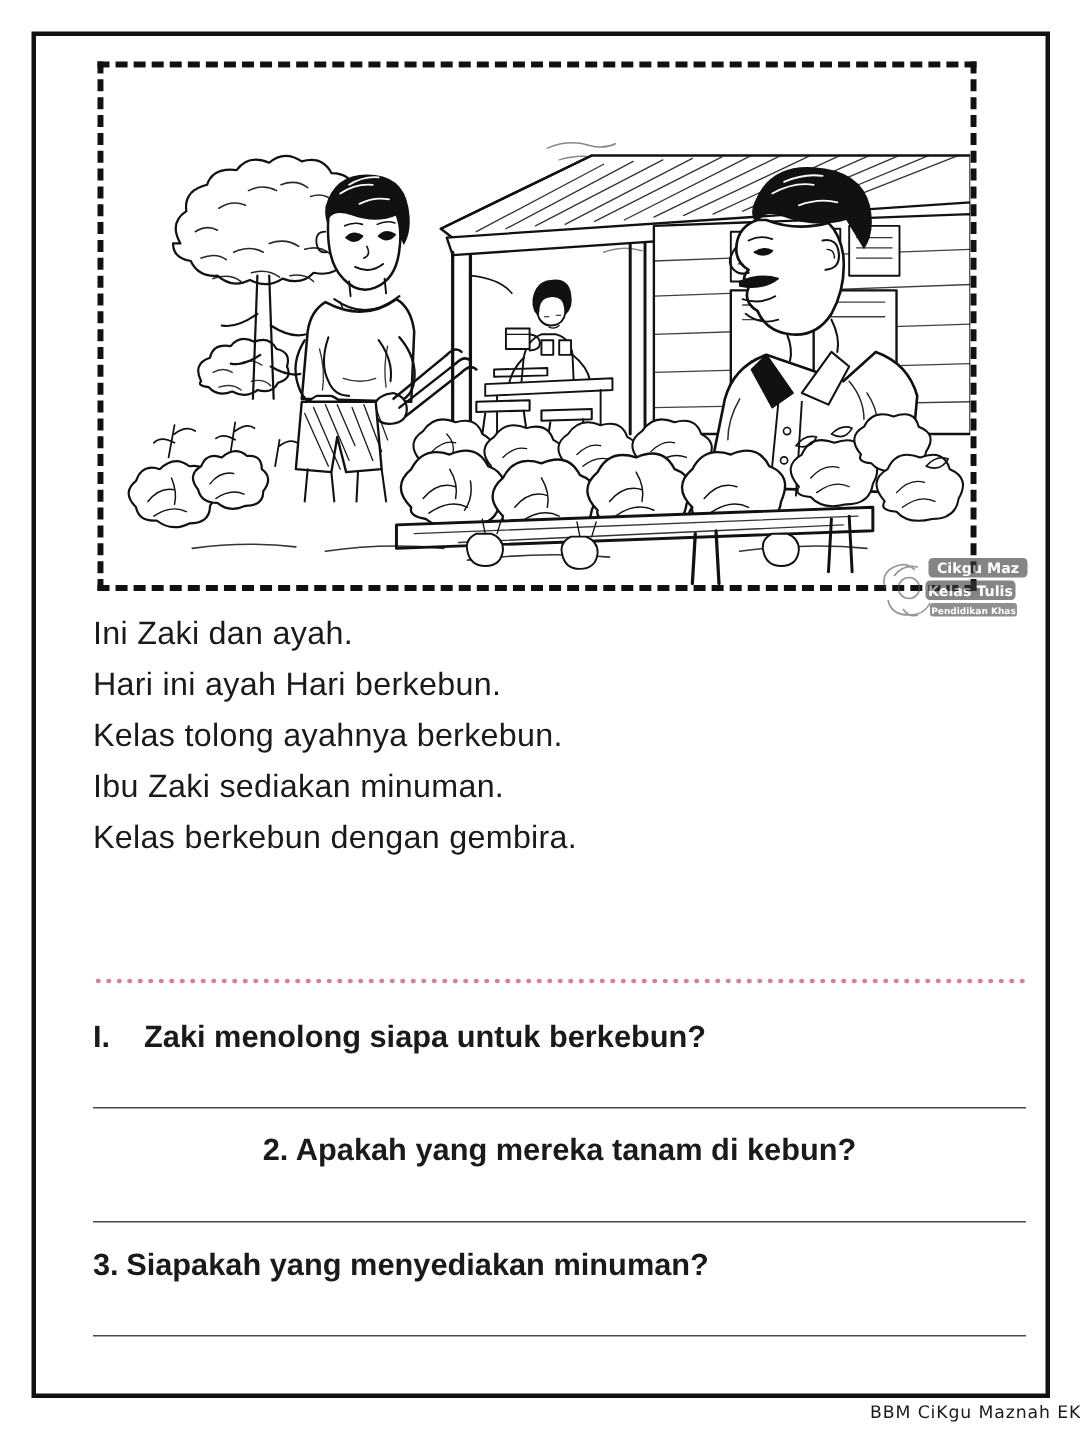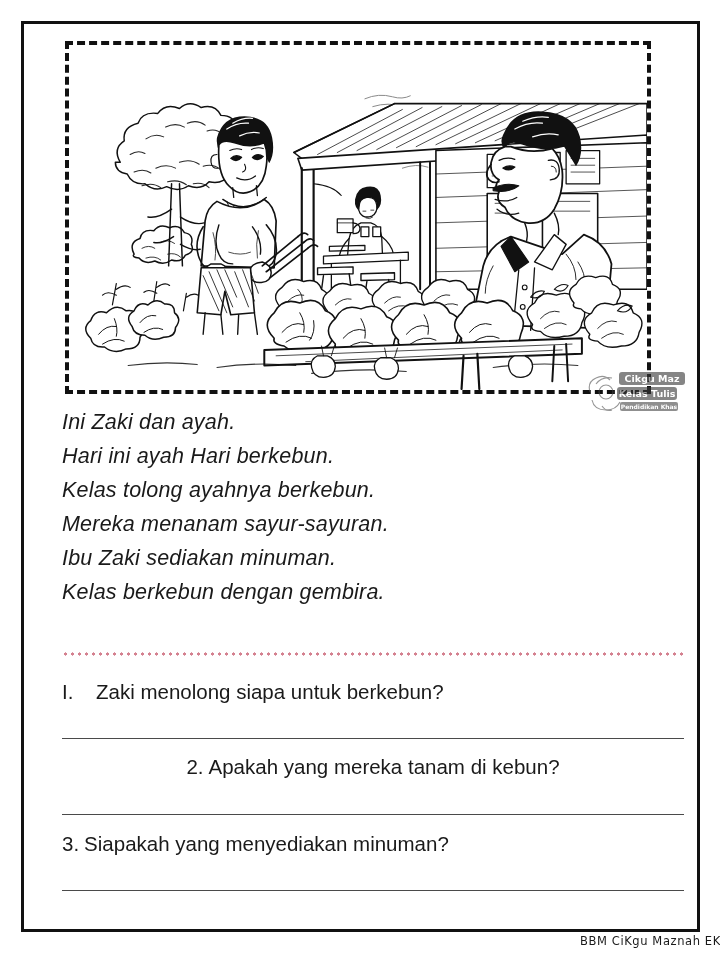--- a/index.html
+++ b/index.html
@@ -64,21 +64,20 @@
     left: 62px;
     top: 405px;
     width: 600px;
   }
   .passage-line {
     font-size: 21.5px;
     line-height: 34px;
     letter-spacing: 0.2px;
     color: #1a1a1a;
     white-space: nowrap;
-    font-style: italic;
   }
 
   
   #divider {
     position: absolute;
     left: 62px;
     top: 652px;
     width: 622px;
     height: 4px;
     background-image: radial-gradient(circle, #d4808f 0px, #d4808f 1.4px, rgba(255,255,255,0) 1.8px);
@@ -88,20 +87,21 @@
   }
 
   
   .question {
     position: absolute;
     left: 62px;
     width: 622px;
     font-size: 20.5px;
     color: #1a1a1a;
     white-space: nowrap;
+    font-weight: bold;
   }
   .q-num {
     display: inline-block;
   }
   .q-num.wide {
     width: 34px;
   }
   .q-num.narrow {
     margin-right: 5px;
   }
@@ -593,21 +593,20 @@
       <text x="61" y="35" text-anchor="middle" font-family="'DejaVu Sans', sans-serif" font-size="9.5" font-weight="bold" fill="#ffffff">Kelas Tulis</text>
       <text x="63" y="47" text-anchor="middle" font-family="'DejaVu Sans', sans-serif" font-size="6" font-weight="bold" fill="#ffffff">Pendidikan Khas</text>
     </g>
   </g>
 </svg>
 
 <div id="passage">
   <div class="passage-line">Ini Zaki dan ayah.</div>
   <div class="passage-line">Hari ini ayah Hari berkebun.</div>
   <div class="passage-line">Kelas tolong ayahnya berkebun.</div>
-  <div class="passage-line">Mereka menanam sayur-sayuran.</div>
   <div class="passage-line">Ibu Zaki sediakan minuman.</div>
   <div class="passage-line">Kelas berkebun dengan gembira.</div>
 </div>
 
 <div id="divider"></div>
 
 <div class="question" id="question-1">
   <span class="q-num wide">I.</span><span>Zaki menolong siapa untuk berkebun?</span>
 </div>
 <div class="answer-line" id="answer-line-1"></div>

